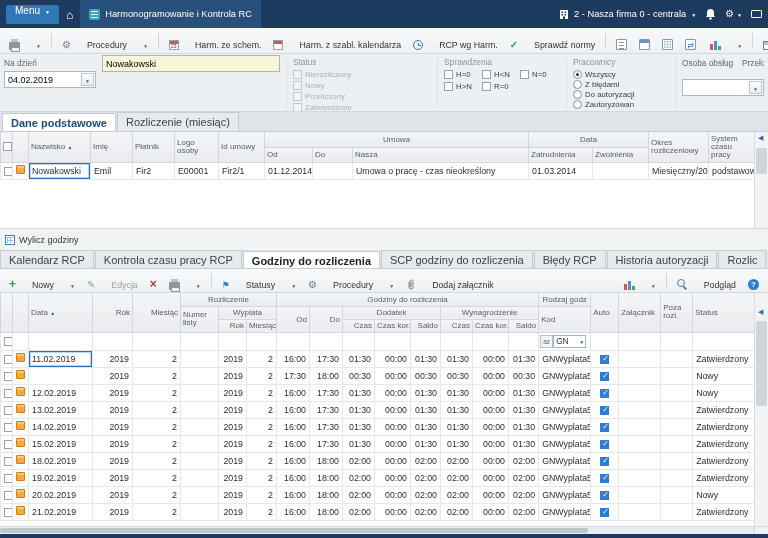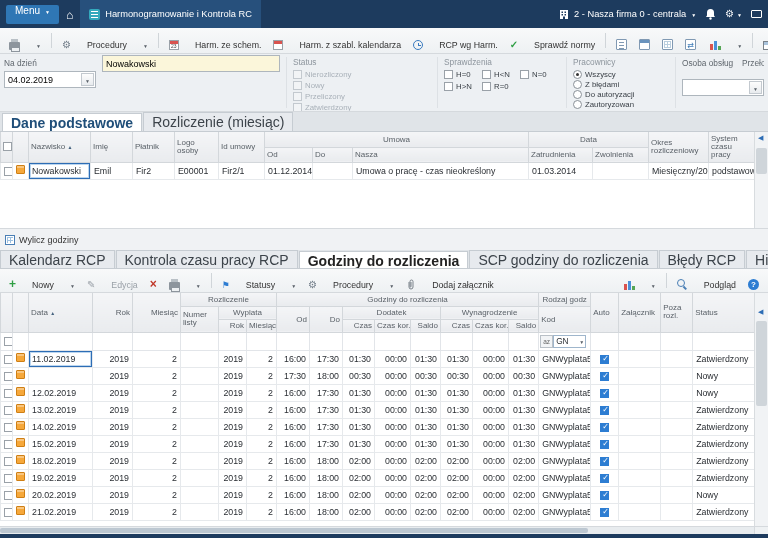--- a/index.html
+++ b/index.html
@@ -91,21 +91,21 @@
 .radio.on::after{content:"";position:absolute;left:2px;top:2px;width:3px;height:3px;border-radius:50%;background:#333}
 .cols2{display:flex;gap:10px}
 .grid3{display:grid;grid-template-columns:38px 38px 34px;grid-auto-rows:12px}
 .rlabels{display:flex;gap:8px;overflow:hidden}
 .rlabels .flabel{flex:none}
 
 
 .tabstrip{display:flex;align-items:flex-end;background:#e0e4e8;border-bottom:1px solid #c6ccd2;flex:none;overflow:hidden;white-space:nowrap}
 .tabs1{height:20px;padding-left:2px;gap:1px}
 .tabs2{height:19px;gap:1px}
-.tab{height:18px;display:flex;align-items:center;gap:4px;padding:0 8px;background:#e7eaee;border:1px solid #c6ccd2;border-bottom:none;font-size:14px;color:#3c434a;flex:none}
+.tab{height:18px;display:flex;align-items:center;gap:4px;padding:0 8px;background:#e7eaee;border:1px solid #c6ccd2;border-bottom:none;font-size:11px;color:#3c434a;flex:none}
 .tabs1 .tab{height:19px}
 .tab.active{background:#fff;font-weight:bold;color:#1f4e79;margin-bottom:-1px}
 .tabs2 .tab.active{color:#222}
 
 
 table{border-collapse:collapse;table-layout:fixed}
 th,td{overflow:hidden;white-space:nowrap}
 .grid th{background:linear-gradient(#f4f5f7,#e9ebee);border:1px solid #d3d7db;border-top:none;color:#5a6168;font-weight:normal;font-size:8px;padding:1px 2px;text-align:left;vertical-align:middle}
 .grid th.group{text-align:center}
 .grid th.thr{text-align:right}

